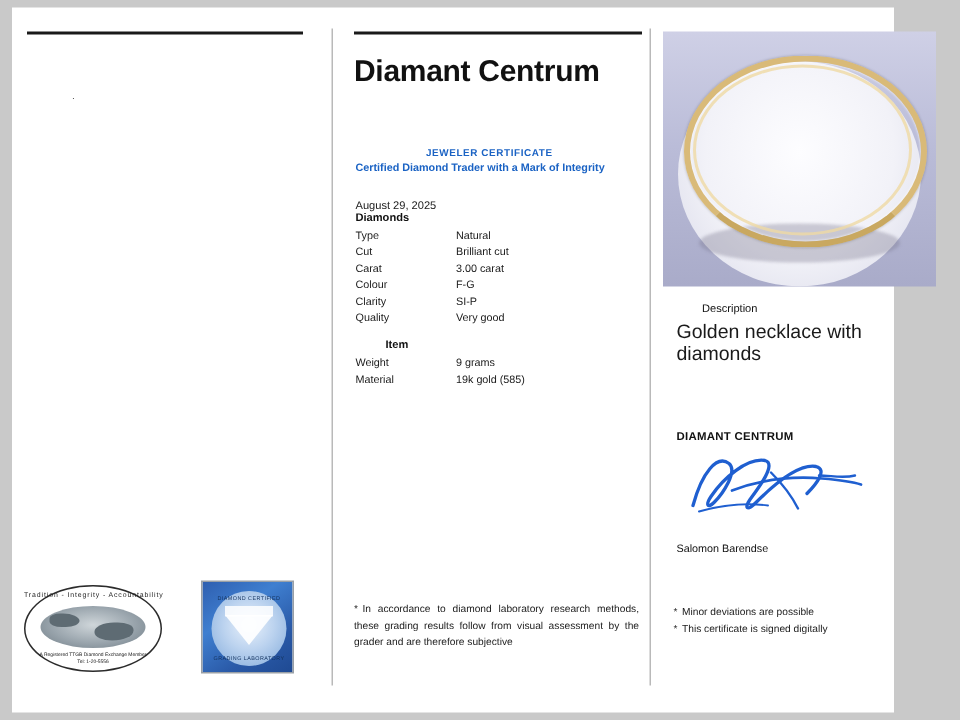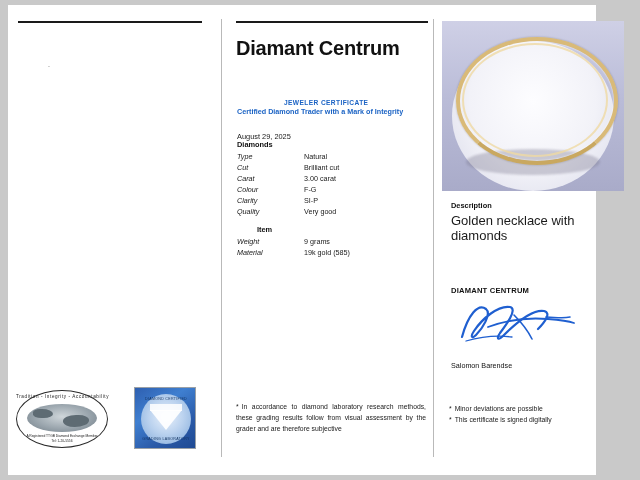--- a/index.html
+++ b/index.html
@@ -233,21 +233,20 @@
   .spec {
     position: absolute;
     left: 229px;
     font-size: 7.2px;
     color: #1a1a1a;
     white-space: nowrap;
   }
   .spec .lbl {
     display: inline-block;
     width: 67px;
-    font-style: italic;
   }
   .disclaimer {
     position: absolute;
     left: 228px;
     top: 396px;
     width: 190px;
     font-size: 6.8px;
     line-height: 11px;
     color: #1a1a1a;
     text-align: justify;
@@ -299,24 +298,24 @@
     left: 24px;
     top: 128px;
     width: 134px;
     height: 26px;
     border-radius: 50%;
     background: rgba(120,118,140,.35);
     filter: blur(1px);
   }
   .desc-head {
     position: absolute;
-    left: 443px;
+    left: 460px;
     top: 196px;
     font-size: 7.4px;
-    font-weight: bold;
+    font-weight: normal;
     color: #111;
   }
   .desc-text {
     position: absolute;
     left: 443px;
     top: 208px;
     font-size: 13px;
     color: #1a1a1a;
   }
   .signer-company {

